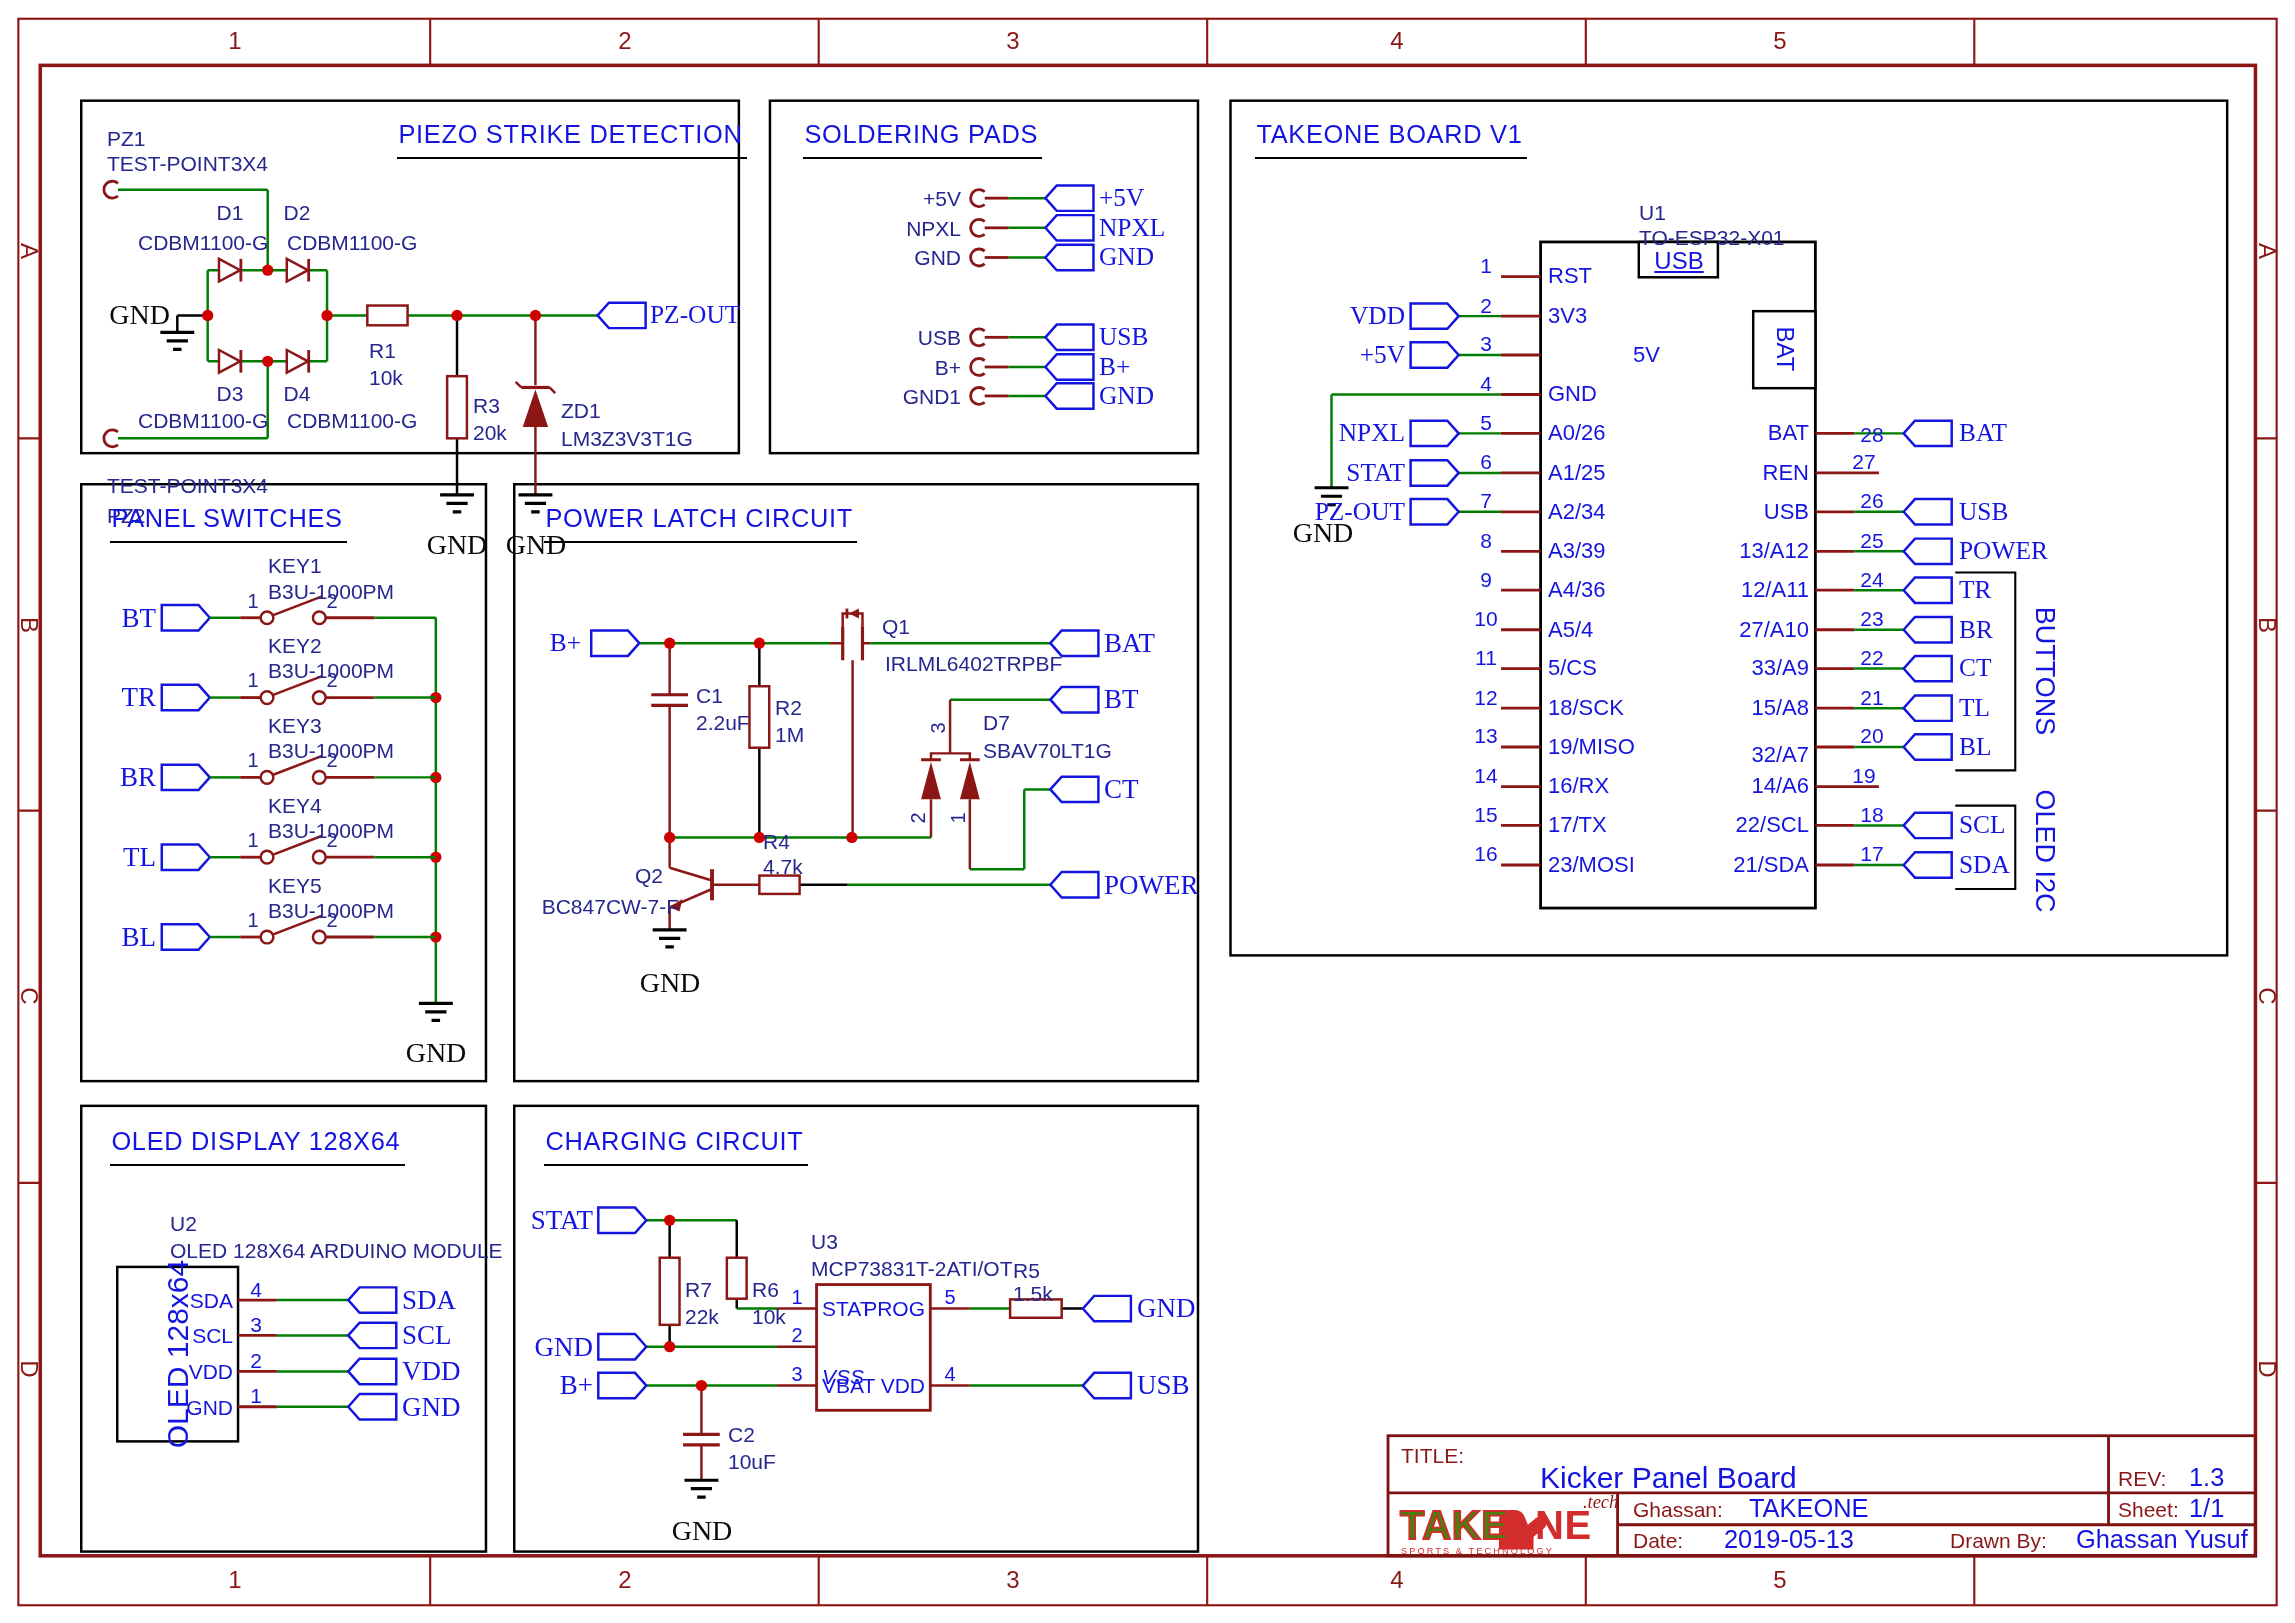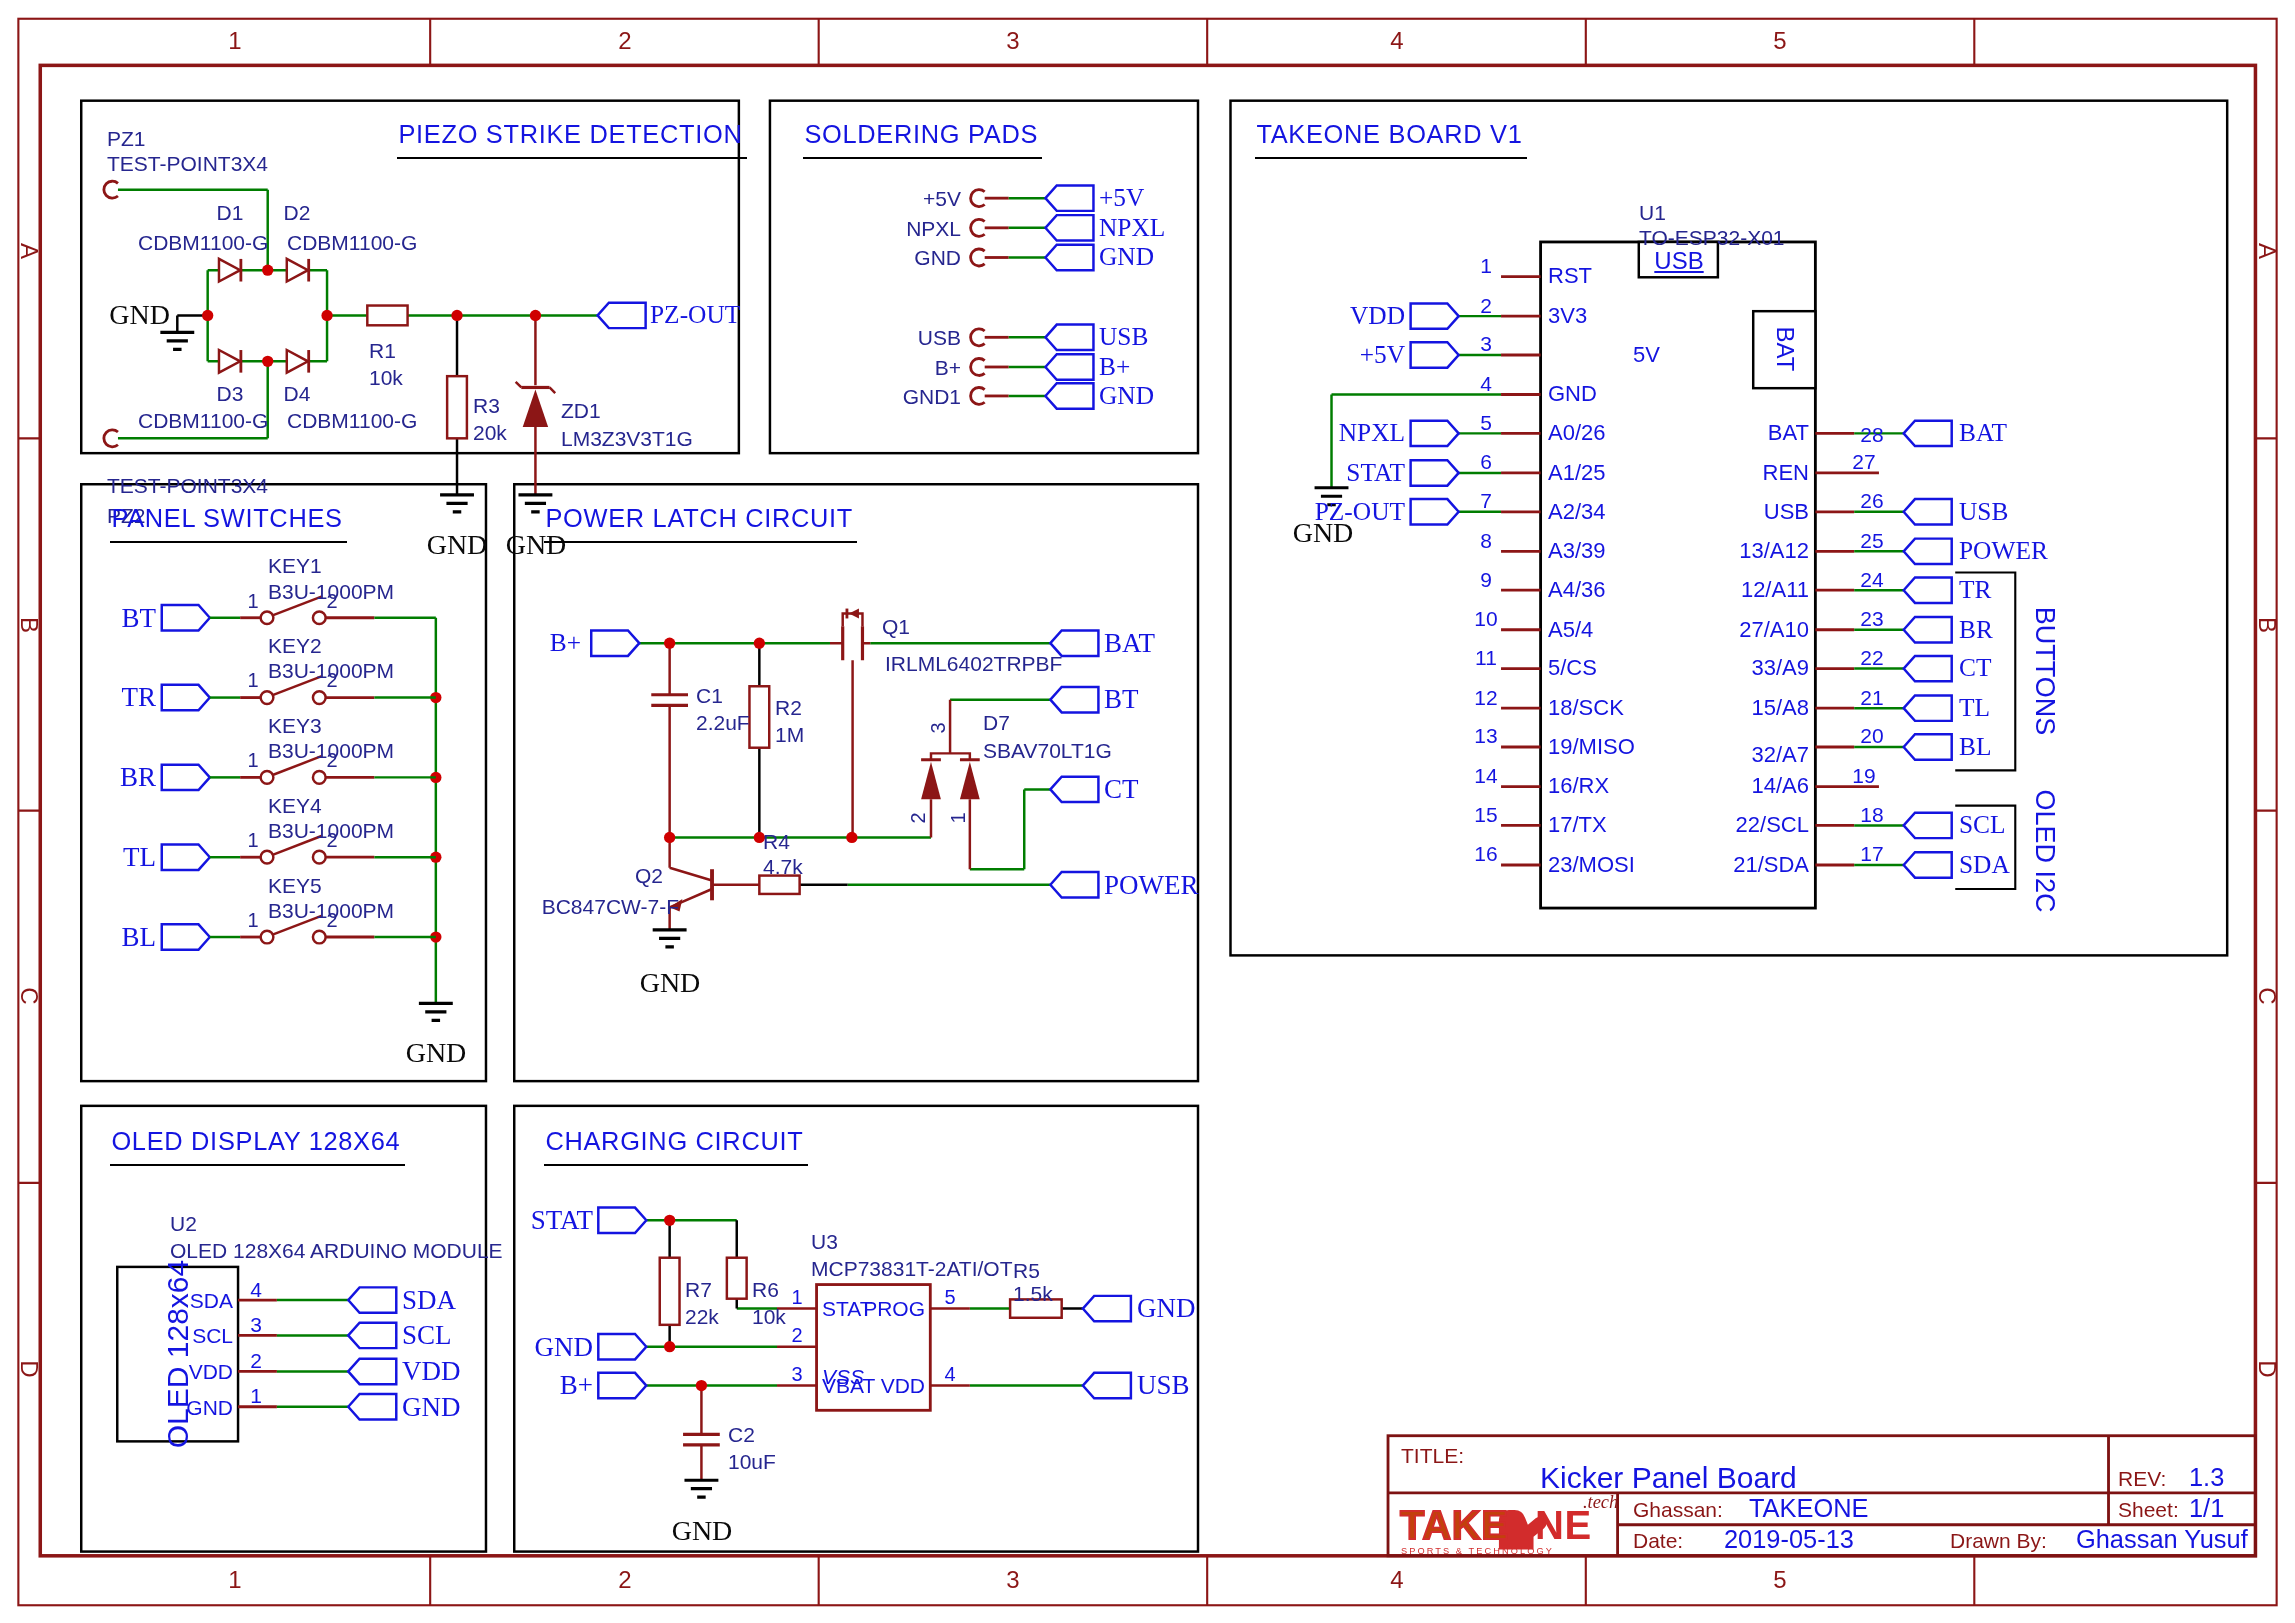--- a/index.html
+++ b/index.html
@@ -11,21 +11,21 @@
   .tl{transform:translate(0,-50%);}
   .tr{transform:translate(-100%,-50%);}
   .rot90{transform:translate(-50%,-50%) rotate(90deg);}
   .rotm90{transform:translate(-50%,-50%) rotate(-90deg);}
   .blue{color:#1414e0;} .navy{color:#26268f;} .maroon{color:#8b1616;} .blk{color:#0a0a0a;}
   .serif{font-family:"Liberation Serif",serif;}.s28{font-size:20px}.s30{font-size:21px}.s31{font-size:22px}
   .s34{font-size:24px}.s36{font-size:25.4px}.s38{font-size:27px}.s40{font-size:28px}.s42{font-size:30px}
   .btitle{font-size:25.4px;color:#1414e0;border-bottom:2.1px solid #000;
           padding:0 4.2px 10px 1.4px;letter-spacing:0.7px;}
   .usbu{text-decoration:underline;}
-  .logo-take{font-size:40px;font-weight:bold;color:#c2410c;letter-spacing:0.7px;
+  .logo-take{font-size:40px;font-weight:bold;color:#4d7c0f;letter-spacing:0.7px;
              -webkit-text-stroke:1.8px #d22c2c;
              text-shadow:0 0 0.7px #d22c2c,0 0 0.7px #d22c2c;}
   .logo-ne{font-size:40px;font-weight:bold;color:#d22c2c;letter-spacing:0.7px;}
   .logo-tech{font-size:18.4px;font-style:italic;font-family:"Liberation Serif",serif;color:#8b1616;}
   .logo-tag{font-size:9.2px;letter-spacing:2.1px;color:#d22c2c;}
 </style>
 </head>
 <body>
 
 <div id="sheet">

